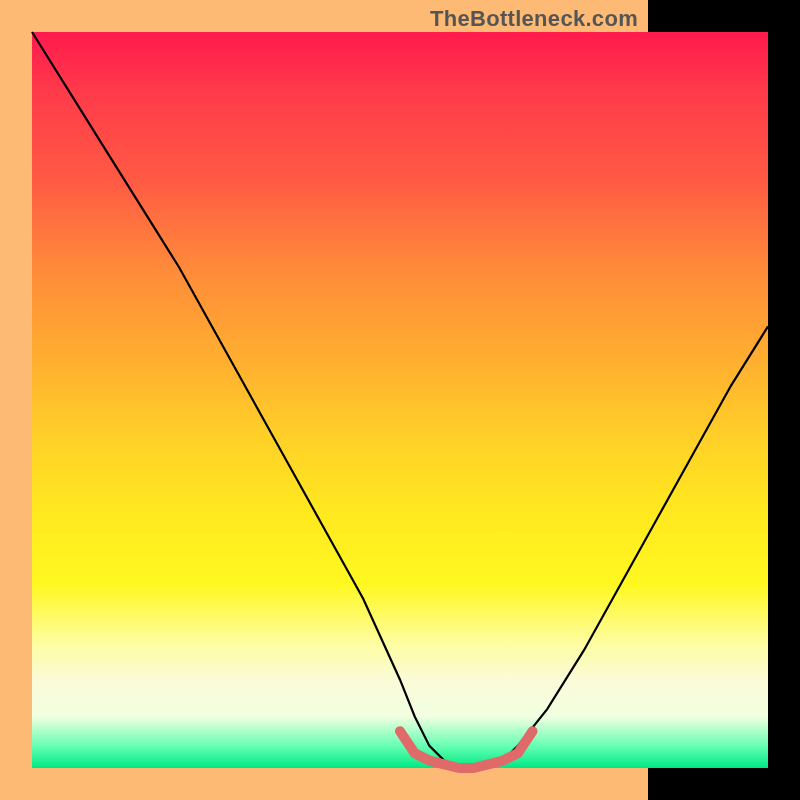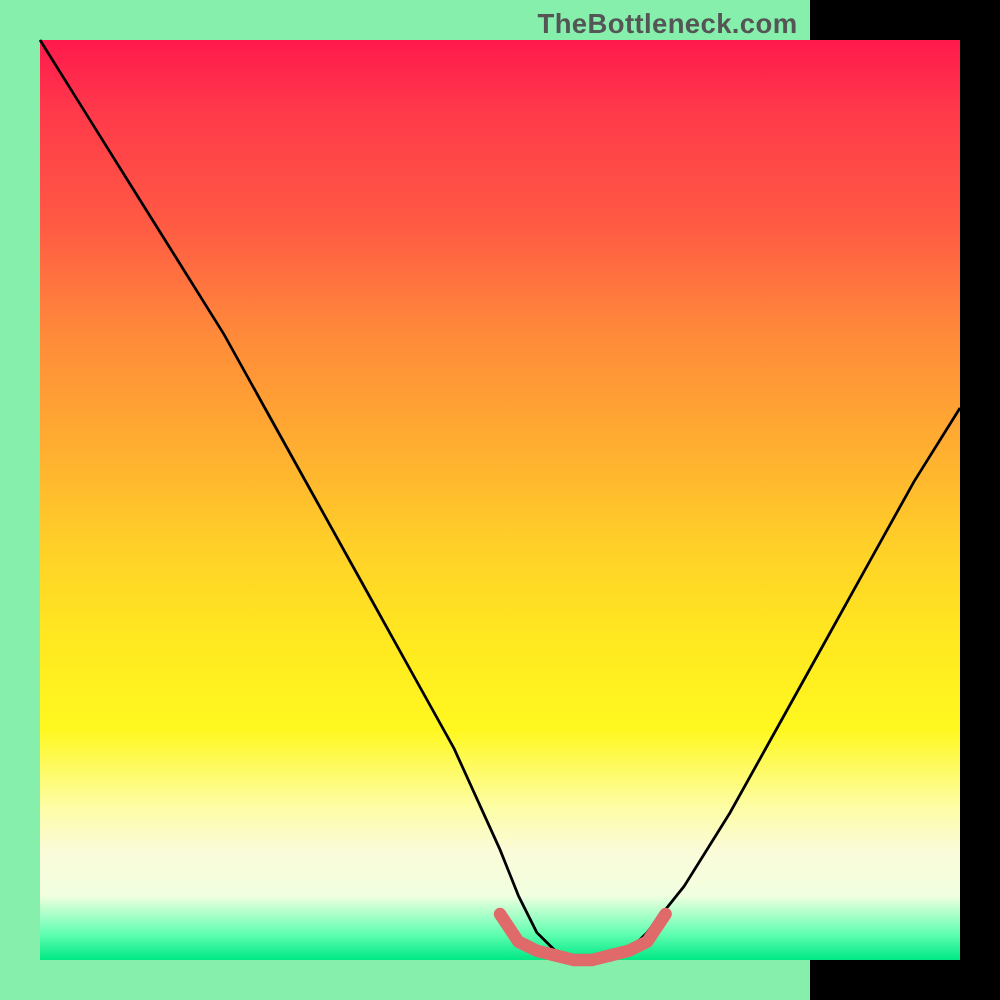--- a/index.html
+++ b/index.html
@@ -10,21 +10,21 @@
     background: #000;
     overflow: hidden;
     font-family: Arial, Helvetica, sans-serif;
   }
   .frame {
     position: absolute;
     left: 0;
     top: 0;
     width: 648px;
     height: 800px;
-    background: #86efac;
+    background: #fdba74;
   }
   .plot {
     position: absolute;
     left: 32px;
     top: 32px;
     width: 736px;
     height: 736px;
     background: linear-gradient(to bottom,
       #ff1a4d 0%,
       #ff3a4a 8%,

